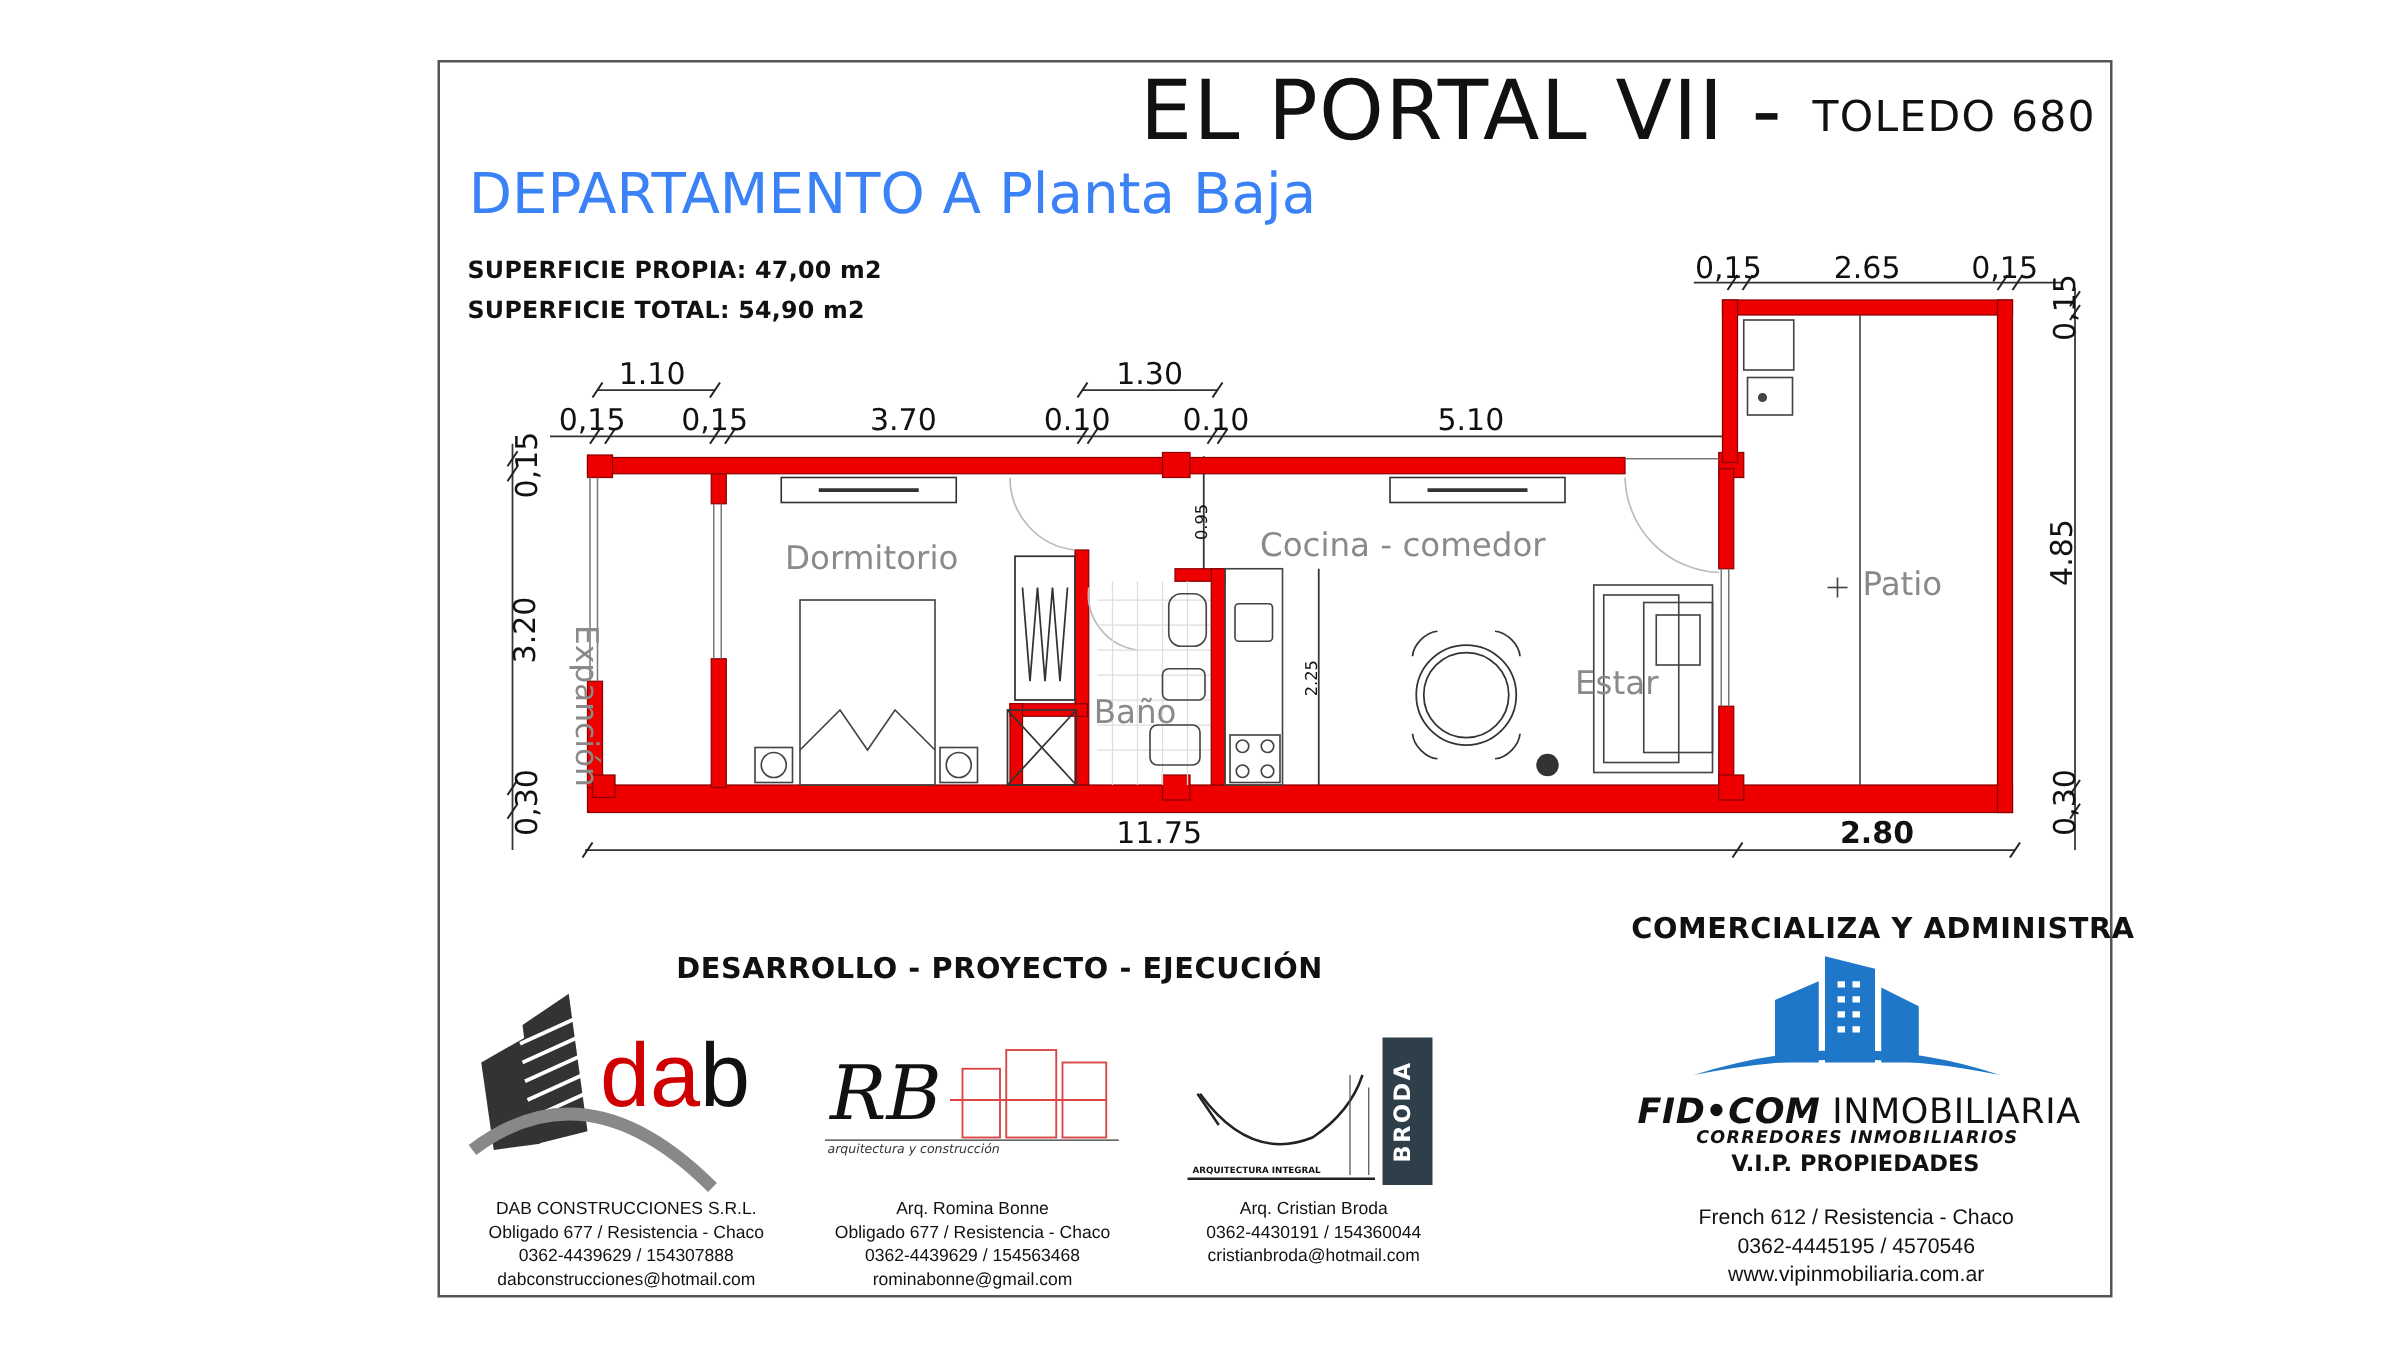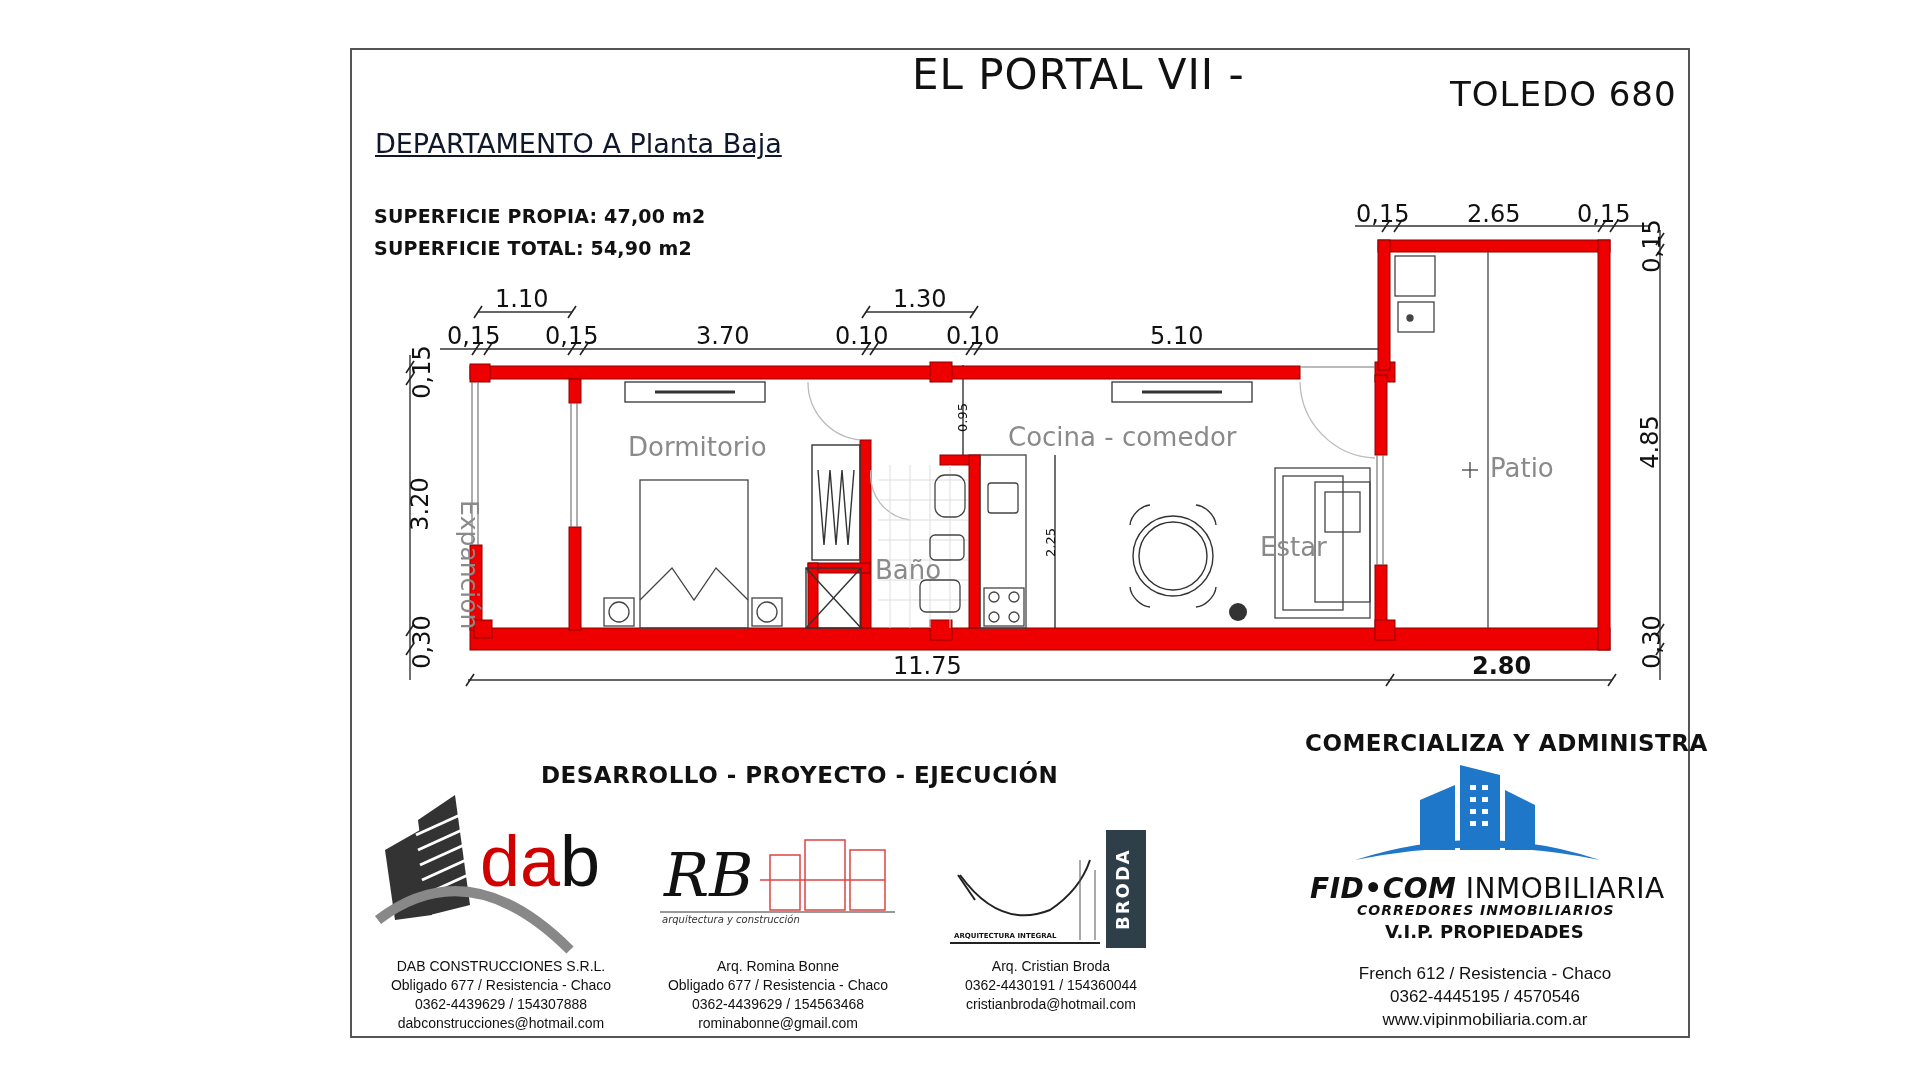--- a/index.html
+++ b/index.html
@@ -1,22 +1,22 @@
 <!DOCTYPE html>
 <html><head>
 <meta charset="utf-8">
 <style>
   html, body { margin:0; padding:0; background:#ffffff; }
   body { width:1920px; height:1080px; position:relative; overflow:hidden; font-family:"DejaVu Sans", sans-serif; color:#111; }
   .frame { position:absolute; left:350px; top:48px; width:1340px; height:990px; border:2px solid #555; box-sizing:border-box; }
   .abs { position:absolute; white-space:nowrap; }
   .title { font-family:"DejaVu Sans", sans-serif; font-weight:normal; letter-spacing:1px; }
-  .t-main { right:290px; top:50px; font-size:42px; }
+  .t-main { right:290px; top:50px; font-size:66px; }
   .t-sub { left:1450px; top:74px; font-size:34px; }
-  .subtitle { left:375px; top:128px; font-size:27px; color:#0f172a;text-decoration:underline; }
+  .subtitle { left:375px; top:128px; font-size:45px; color:#3b82f6; }
   .surf { left:374px; font-size:19px; font-weight:bold; letter-spacing:0.2px; }
   .dim { font-family:"DejaVu Sans", sans-serif; font-size:24px; color:#111; }
   .dim-v { transform:rotate(-90deg); transform-origin:center; }
   .room { color:#8a8a8a; font-size:26px; }
   .sec-head { font-size:23px; font-weight:bold; letter-spacing:0.5px; color:#111; }
   .credit { font-family:"Liberation Sans Narrow","Liberation Sans", sans-serif; font-size:14px; text-align:center; line-height:19px; color:#111; }
   svg { position:absolute; left:0; top:0; }
 </style>
 </head>
 <body>

